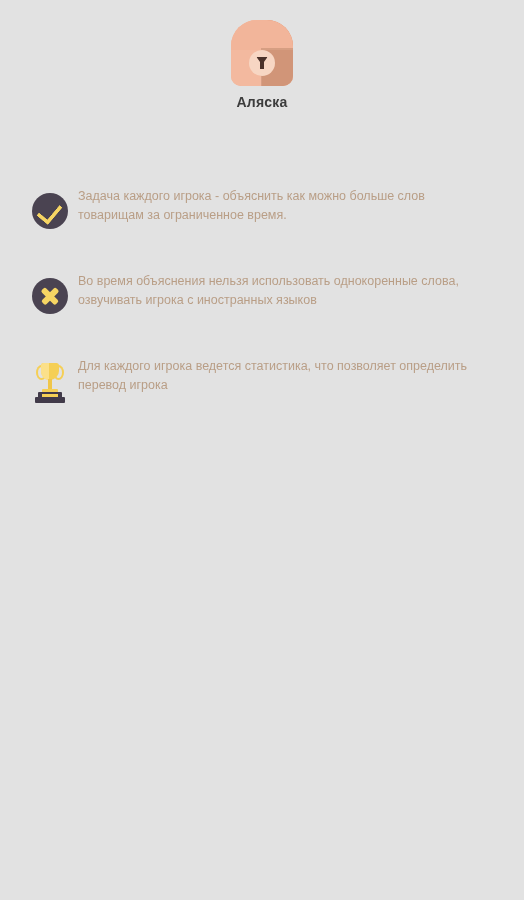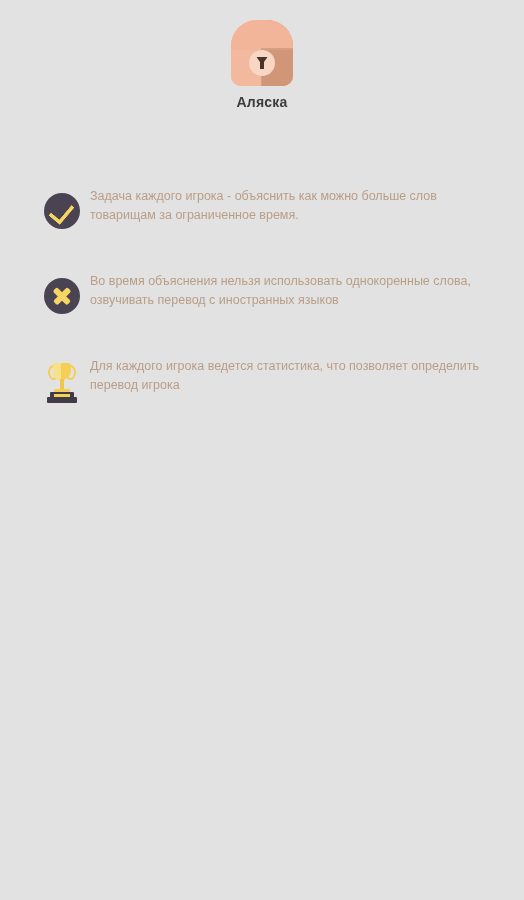--- a/index.html
+++ b/index.html
@@ -109,21 +109,21 @@
     position: absolute;
     top: 185px;
     left: 0;
     width: 524px;
   }
   .rule-row {
     position: relative;
     display: flex;
     align-items: flex-start;
     min-height: 60px;
-    padding-left: 44px;
+    padding-left: 32px;
     padding-right: 30px;
     margin-bottom: 25px;
   }
   .rule-icon {
     flex: 0 0 auto;
     width: 36px;
     height: 40px;
     position: relative;
     margin-top: 8px;
   }
@@ -284,21 +284,21 @@
       </div>
       <div class="rule-text">Задача каждого игрока - объяснить как можно больше слов товарищам за ограниченное время.</div>
     </div>
 
     <div class="rule-row">
       <div class="rule-icon">
         <div class="badge">
           <div class="cross"></div>
         </div>
       </div>
-      <div class="rule-text">Во время объяснения нельзя использовать однокоренные слова, озвучивать перевод с иностранных языков</div>
+      <div class="rule-text">Во время объяснения нельзя использовать однокоренные слова, озвучивать игрока с иностранных языков</div>
     </div>
 
     <div class="rule-row">
       <div class="rule-icon">
         <div class="trophy">
           <div class="handle-l"></div>
           <div class="handle-r"></div>
           <div class="cup"></div>
           <div class="cup-shine"></div>
           <div class="stem"></div>

